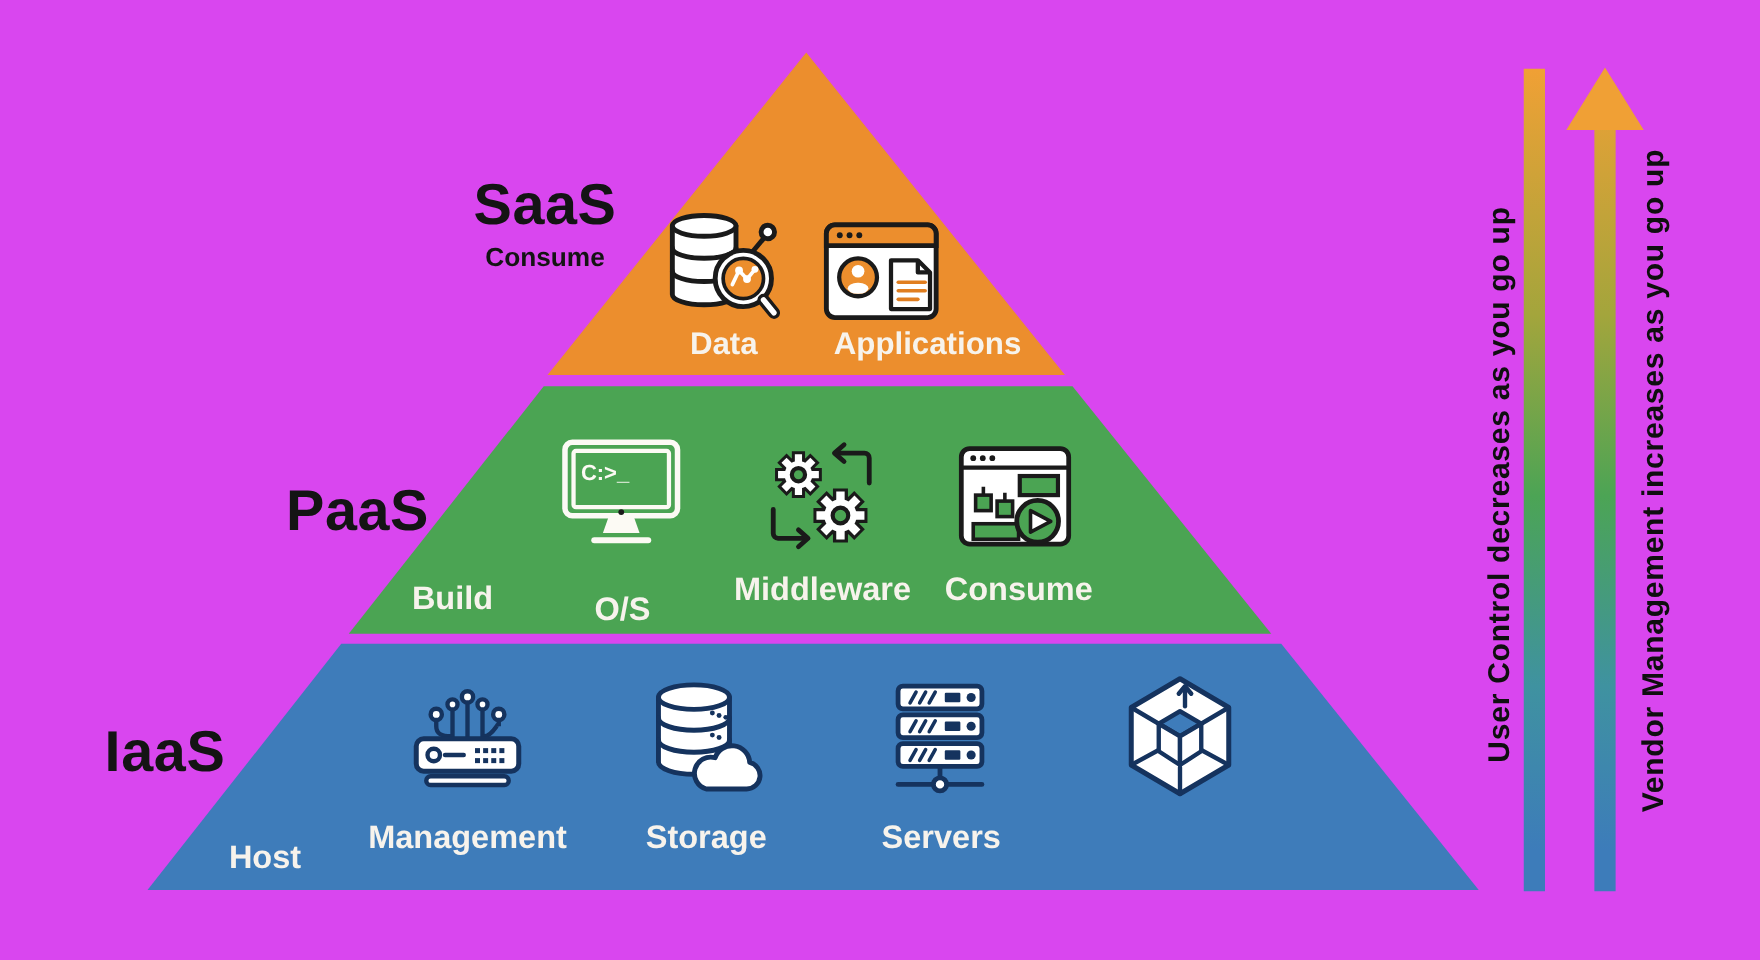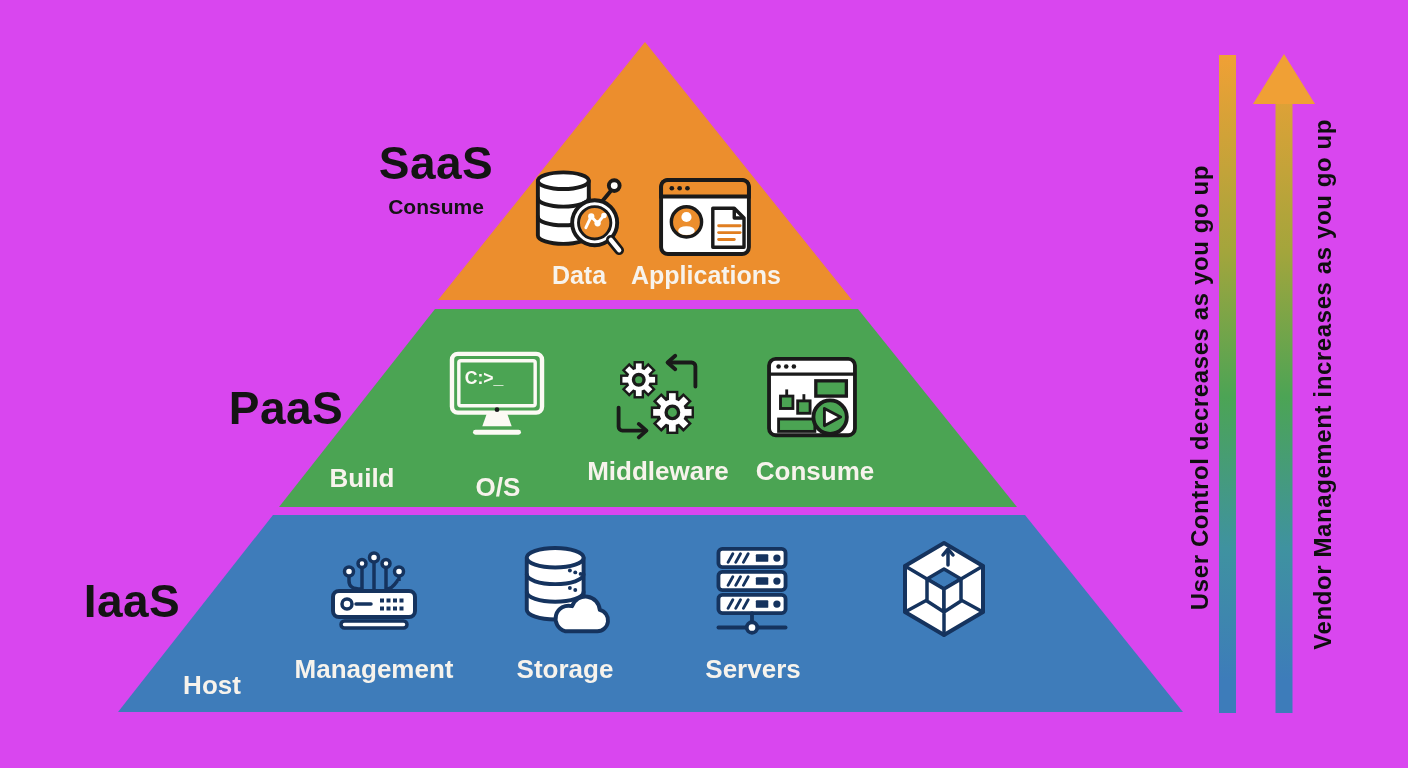--- a/index.html
+++ b/index.html
@@ -294,21 +294,21 @@
       <path d="M33 41 L50 51 V74 L33 63 z" fill="#fff" stroke="#15335E" stroke-width="3.5" stroke-linejoin="round"></path>
       <path d="M67 41 L50 51 V74 L67 63 z" fill="#fff" stroke="#15335E" stroke-width="3.5" stroke-linejoin="round"></path>
       <g stroke="#15335E" stroke-width="3.5" fill="none" stroke-linecap="round" stroke-linejoin="round">
         <line x1="54" y1="27" x2="54" y2="12"></line>
         <polyline points="49,17 54,11 59,17"></polyline>
       </g>
     </svg>
   </div>
 
   <div class="item-label" style="left:579px;top:261px;font-size:25px;">Data</div>
-  <div class="item-label" style="left:706px;top:261px;font-size:25px;">Applications</div>
+  <div class="item-label" style="left:742px;top:261px;font-size:25px;">Applications</div>
   <div class="item-label" style="left:498px;top:472px;">O/S</div>
   <div class="item-label" style="left:658px;top:456px;">Middleware</div>
   <div class="item-label" style="left:815px;top:456px;">Consume</div>
   <div class="item-label" style="left:374px;top:654px;">Management</div>
   <div class="item-label" style="left:565px;top:654px;">Storage</div>
   <div class="item-label" style="left:753px;top:654px;">Servers</div>
 
   <div class="vwrap" style="left:1182px;top:170px;width:36px;height:436px;">
     <div class="vtext">User Control decreases as you go up</div>
   </div>

